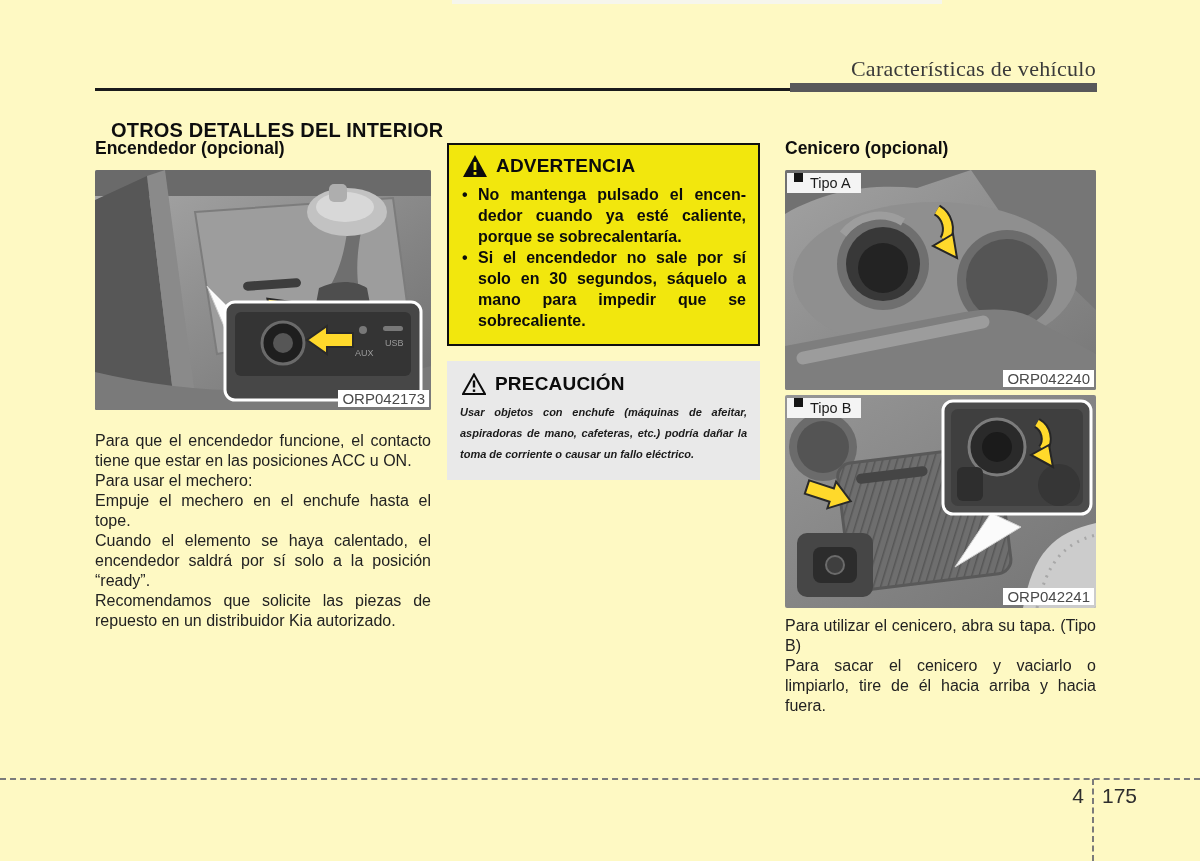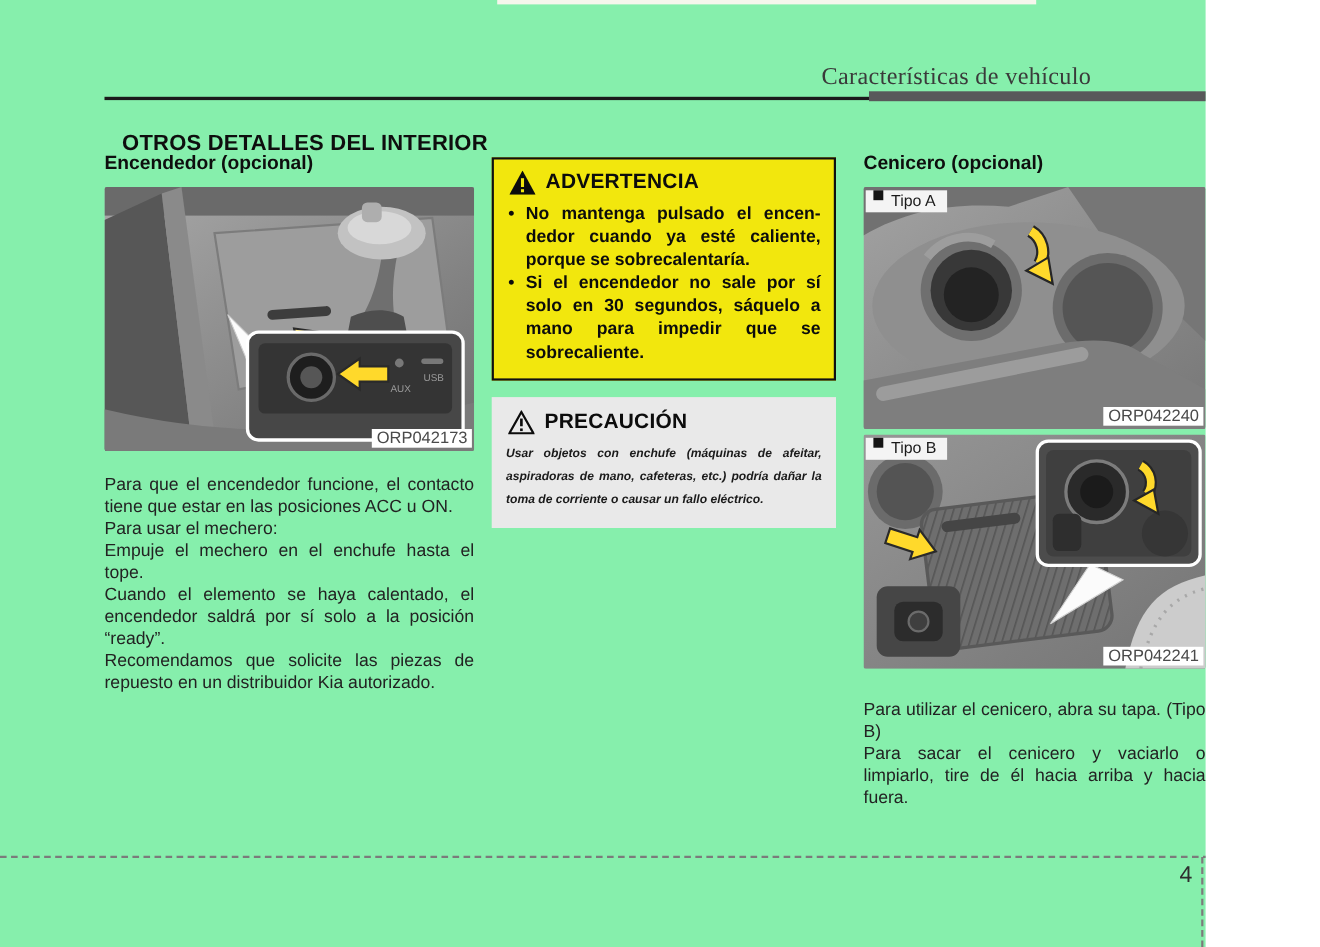--- a/index.html
+++ b/index.html
@@ -1,16 +1,16 @@
 <!DOCTYPE html>
 <html lang="es"><head>
 <meta charset="utf-8">
 <style>
   html,body{margin:0;padding:0;background:#fff;}
-  .page{position:relative;width:1096px;height:861px;background:#86efac;overflow:hidden;
+  .page{position:relative;width:1200px;height:861px;background:#fef9c3;overflow:hidden;
         font-family:"Liberation Sans",sans-serif;color:#1f1f1f;}
   .top-strip{position:absolute;left:452px;top:0;width:490px;height:4px;background:#f6f6ec;}
 
   
   .header-title{position:absolute;top:56px;right:104px;font-family:"Liberation Serif",serif;
         font-size:22px;color:#3a3a3a;letter-spacing:.3px;}
   .rule-thin{position:absolute;left:95px;top:88px;width:700px;height:3px;background:#1b1b1b;}
   .rule-thick{position:absolute;left:790px;top:83px;width:307px;height:9px;background:#58585a;}
 
   .section-title{position:absolute;left:95px;top:103px;margin:16px;font-size:20px;font-weight:bold;
@@ -228,21 +228,21 @@
           </g>
         </g>
       </svg>
       <div class="chip">
         <span class="sq"></span>
         <span>Tipo B</span>
       </div>
       <figcaption class="code-label">ORP042241</figcaption>
     </figure>
 
-    <div class="body-text" style="margin-top:28px;">
+    <div class="body-text" style="margin-top:8px;">
       <p>Para utilizar el cenicero, abra su tapa. (Tipo B)</p>
       <p>Para sacar el cenicero y vaciarlo o limpiarlo, tire de él hacia arriba y hacia fuera.</p>
     </div>
   </section>
 
   <div class="footer-dash-h"></div>
   <div class="footer-dash-v"></div>
   <div class="footer-chapter">4</div>
   <div class="footer-page">175</div>
 

